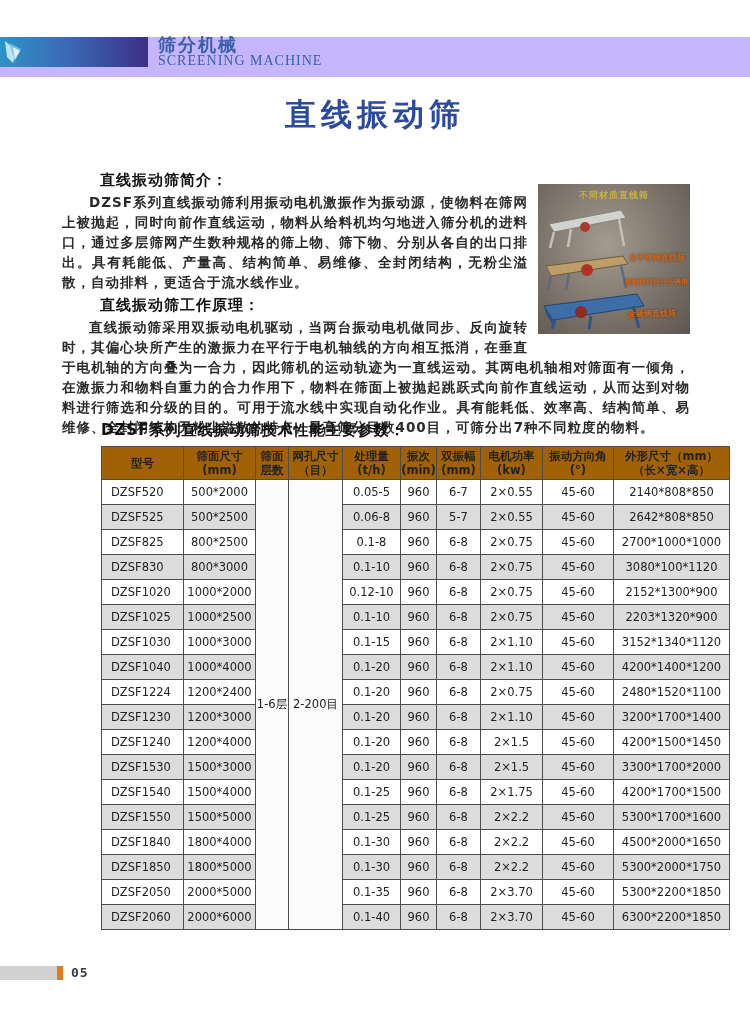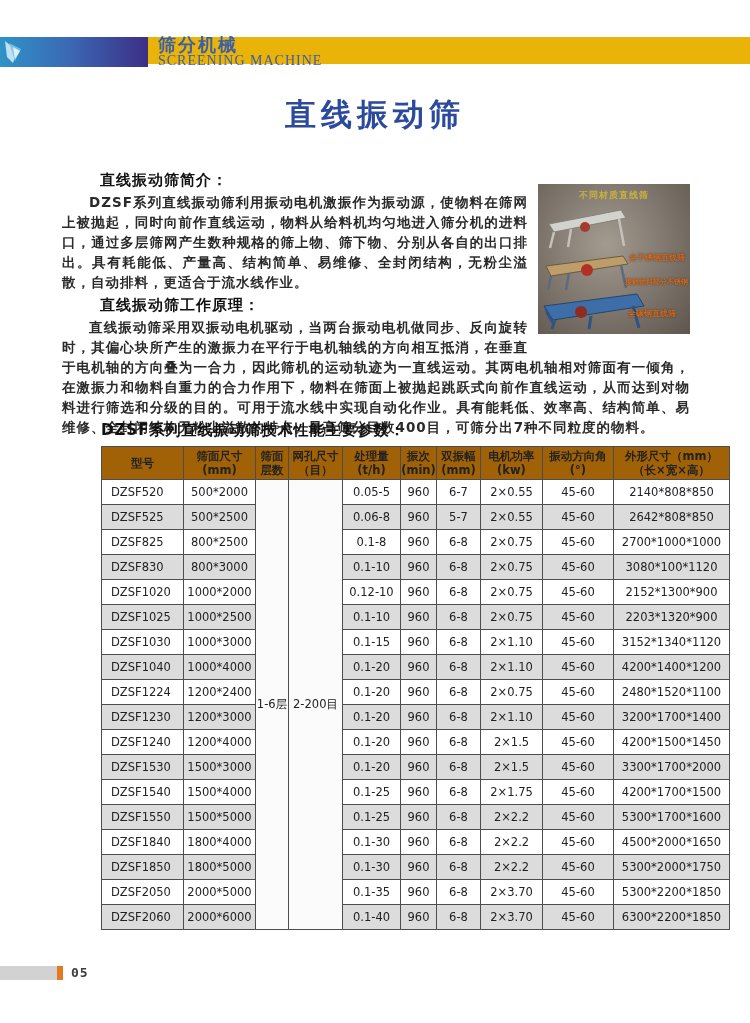--- a/index.html
+++ b/index.html
@@ -4,21 +4,21 @@
 <style>
   * { margin:0; padding:0; box-sizing:border-box; }
   html,body { background:#ffffff; }
   .page {
     position:relative; width:750px; height:1023px; margin:0 auto;
     background:#ffffff; overflow:hidden;
     font-family:"DejaVu Sans", sans-serif; color:#222;
   }
 
   
-  .top-header { position:absolute; top:37px; left:0; width:750px; height:27px; background:#eab308; }
+  .top-header { position:absolute; top:37px; left:0; width:750px; height:40px; background:#c4b5fd; }
   .logo-band {
     position:absolute; left:0; top:0; width:148px; height:30px;
     background:linear-gradient(90deg,#2e93c7 0%, #3b6ab5 45%, #3c2f86 100%);
   }
   .logo-band svg { position:absolute; left:3px; top:2px; }
   .brand-block { position:absolute; left:158px; top:-3px; }
   .brand-cn { font-size:18px; font-weight:bold; color:#3a5fa9; letter-spacing:2px; line-height:21px; }
   .brand-en { font-size:14px; color:#3a5fa9; font-family:"Liberation Serif", serif; letter-spacing:1px; line-height:12px; }
 
   

